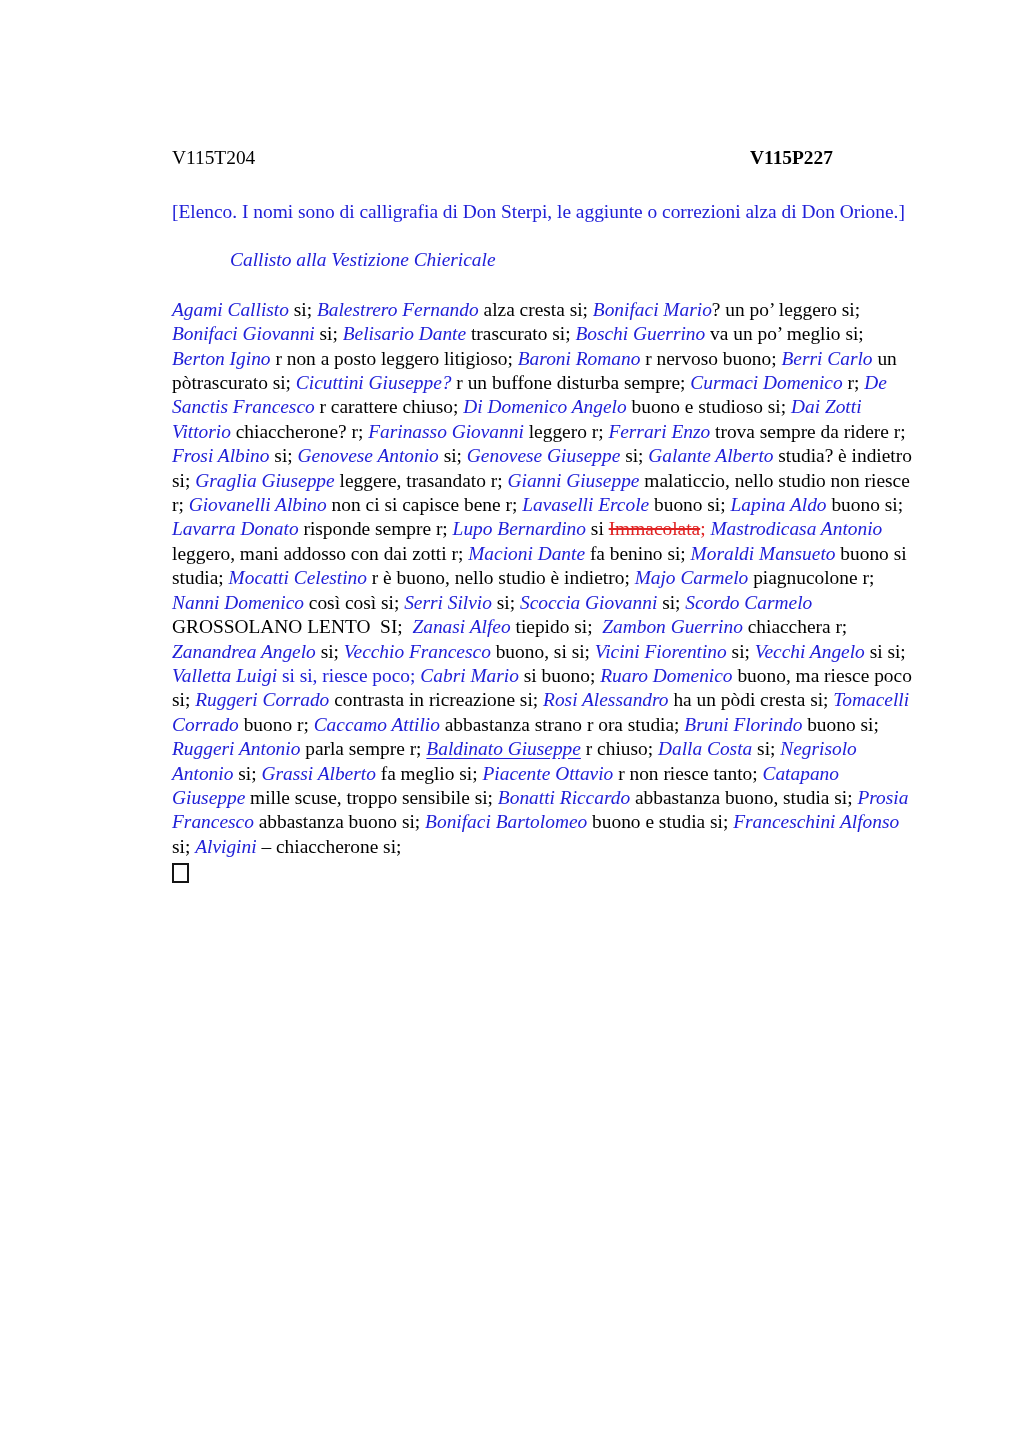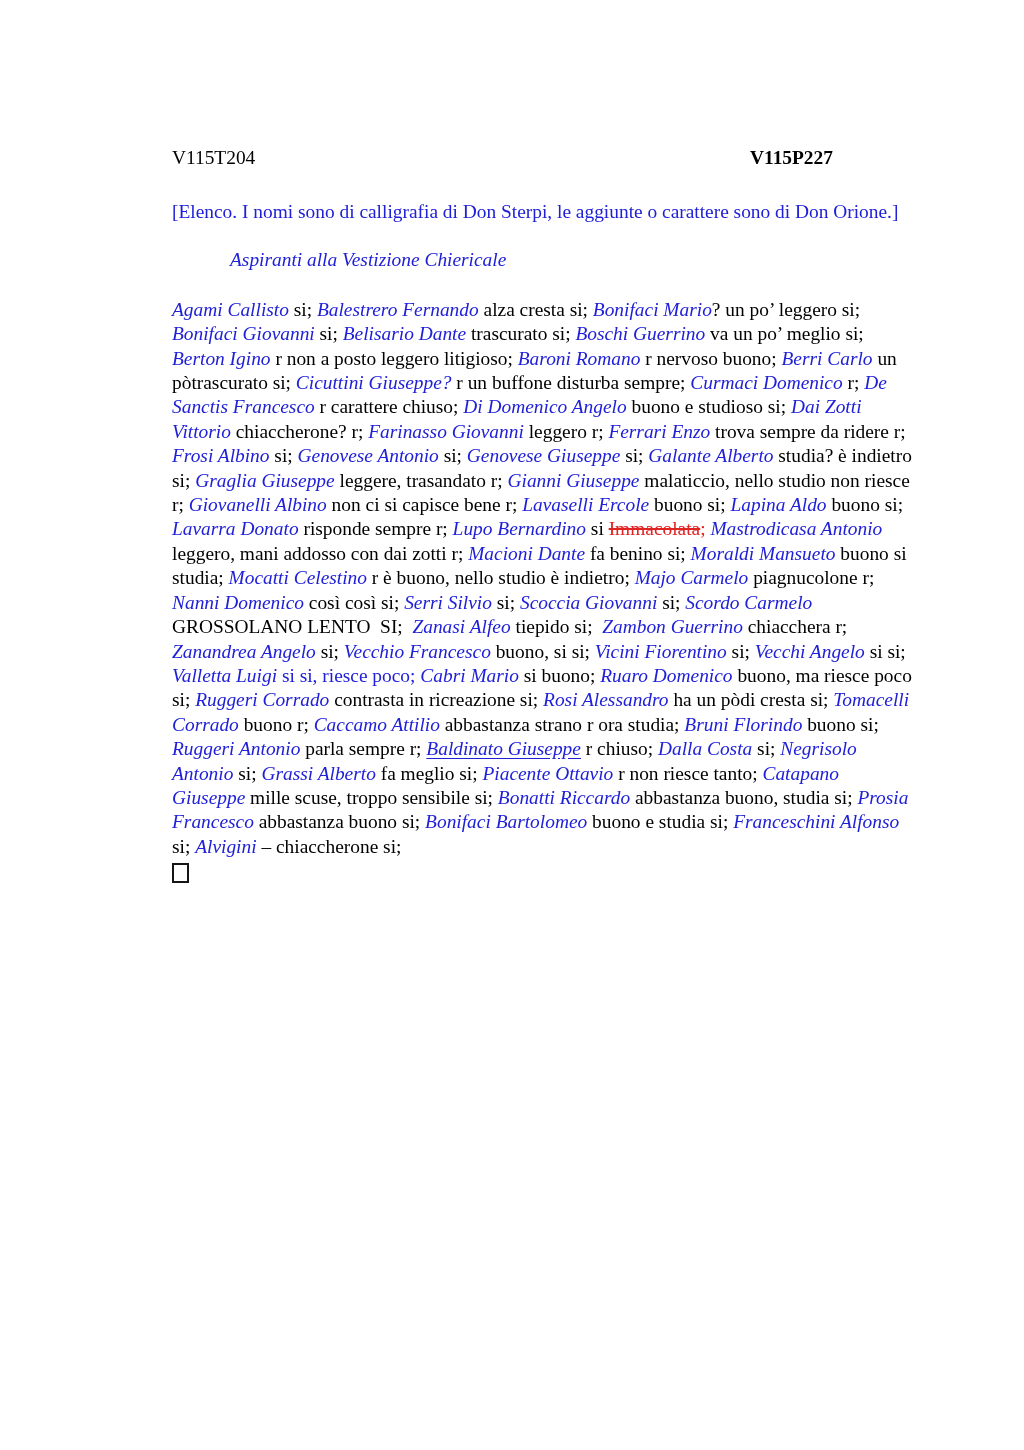--- a/index.html
+++ b/index.html
@@ -82,22 +82,22 @@
 <body>
 
 <div class="page">
   <div class="content">
 
     <div class="header-row">
       <span class="hdr-left">V115T204</span>
       <span class="hdr-right">V115P227</span>
     </div>
 
-    <p class="note">[Elenco. I nomi sono di calligrafia di Don Sterpi, le aggiunte o carattere sono di Don Orione.]</p>
+    <p class="note">[Elenco. I nomi sono di calligrafia di Don Sterpi, le aggiunte o correzioni alza di Don Orione.]</p>
 
-    <p class="list-title">Aspiranti alla Vestizione Chiericale</p>
+    <p class="list-title">Callisto alla Vestizione Chiericale</p>
 
     <p class="list"><span class="run-name">Agami Callisto</span><span class="run-plain"> si; </span><span class="run-name">Balestrero Fernando</span><span class="run-plain"> alza cresta si; </span><span class="run-name">Bonifaci Mario</span><span class="run-plain">? un po’ leggero si; </span><span class="run-name">Bonifaci Giovanni</span><span class="run-plain"> si; </span><span class="run-name">Belisario Dante</span><span class="run-plain"> trascurato si; </span><span class="run-name">Boschi Guerrino</span><span class="run-plain"> va un po’ meglio si; </span><span class="run-name">Berton Igino</span><span class="run-plain"> r non a posto leggero litigioso; </span><span class="run-name">Baroni Romano</span><span class="run-plain"> r nervoso buono; </span><span class="run-name">Berri Carlo</span><span class="run-plain"> un pòtrascurato si; </span><span class="run-name">Cicuttini Giuseppe?</span><span class="run-plain"> r un buffone disturba sempre; </span><span class="run-name">Curmaci Domenico</span><span class="run-plain"> r; </span><span class="run-name">De Sanctis Francesco</span><span class="run-plain"> r carattere chiuso; </span><span class="run-name">Di Domenico Angelo</span><span class="run-plain"> buono e studioso si; </span><span class="run-name">Dai Zotti Vittorio</span><span class="run-plain"> chiaccherone? r; </span><span class="run-name">Farinasso Giovanni</span><span class="run-plain"> leggero r; </span><span class="run-name">Ferrari Enzo</span><span class="run-plain"> trova sempre da ridere r; </span><span class="run-name">Frosi Albino</span><span class="run-plain"> si; </span><span class="run-name">Genovese Antonio</span><span class="run-plain"> si; </span><span class="run-name">Genovese Giuseppe</span><span class="run-plain"> si; </span><span class="run-name">Galante Alberto</span><span class="run-plain"> studia? è indietro si; </span><span class="run-name">Graglia Giuseppe</span><span class="run-plain"> leggere, trasandato r; </span><span class="run-name">Gianni Giuseppe</span><span class="run-plain"> malaticcio, nello studio non riesce r; </span><span class="run-name">Giovanelli Albino</span><span class="run-plain"> non ci si capisce bene r; </span><span class="run-name">Lavaselli Ercole</span><span class="run-plain"> buono si; </span><span class="run-name">Lapina Aldo</span><span class="run-plain"> buono si; </span><span class="run-name">Lavarra Donato</span><span class="run-plain"> risponde sempre r; </span><span class="run-name">Lupo Bernardino</span><span class="run-plain"> si </span><span class="run-red-strike">Immacolata</span><span class="run-red">;</span><span class="run-plain"> </span><span class="run-name">Mastrodicasa Antonio</span><span class="run-plain"> leggero, mani addosso con dai zotti r; </span><span class="run-name">Macioni Dante</span><span class="run-plain"> fa benino si; </span><span class="run-name">Moraldi Mansueto</span><span class="run-plain"> buono si studia; </span><span class="run-name">Mocatti Celestino</span><span class="run-plain"> r è buono, nello studio è indietro; </span><span class="run-name">Majo Carmelo</span><span class="run-plain"> piagnucolone r; </span><span class="run-name">Nanni Domenico</span><span class="run-plain"> così così si; </span><span class="run-name">Serri Silvio</span><span class="run-plain"> si; </span><span class="run-name">Scoccia Giovanni</span><span class="run-plain"> si; </span><span class="run-name">Scordo Carmelo</span><span class="run-plain"> GROSSOLANO LENTO  SI;  </span><span class="run-name">Zanasi Alfeo</span><span class="run-plain"> tiepido si;  </span><span class="run-name">Zambon Guerrino</span><span class="run-plain"> chiacchera r; </span><span class="run-name">Zanandrea Angelo</span><span class="run-plain"> si; </span><span class="run-name">Vecchio Francesco</span><span class="run-plain"> buono, si si; </span><span class="run-name">Vicini Fiorentino</span><span class="run-plain"> si; </span><span class="run-name">Vecchi Angelo</span><span class="run-plain"> si si; </span><span class="run-name">Valletta Luigi</span><span class="run-blue"> si si, riesce poco;</span><span class="run-plain"> </span><span class="run-name">Cabri Mario</span><span class="run-plain"> si buono; </span><span class="run-name">Ruaro Domenico</span><span class="run-plain"> buono, ma riesce poco si; </span><span class="run-name">Ruggeri Corrado</span><span class="run-plain"> contrasta in ricreazione si; </span><span class="run-name">Rosi Alessandro</span><span class="run-plain"> ha un pòdi cresta si; </span><span class="run-name">Tomacelli Corrado</span><span class="run-plain"> buono r; </span><span class="run-name">Caccamo Attilio</span><span class="run-plain"> abbastanza strano r ora studia; </span><span class="run-name">Bruni Florindo</span><span class="run-plain"> buono si; </span><span class="run-name">Ruggeri Antonio</span><span class="run-plain"> parla sempre r; </span><span class="run-name-underline">Baldinato Giuseppe</span><span class="run-plain"> r chiuso; </span><span class="run-name">Dalla Costa</span><span class="run-plain"> si; </span><span class="run-name">Negrisolo Antonio</span><span class="run-plain"> si; </span><span class="run-name">Grassi Alberto</span><span class="run-plain"> fa meglio si; </span><span class="run-name">Piacente Ottavio</span><span class="run-plain"> r non riesce tanto; </span><span class="run-name">Catapano Giuseppe</span><span class="run-plain"> mille scuse, troppo sensibile si; </span><span class="run-name">Bonatti Riccardo</span><span class="run-plain"> abbastanza buono, studia si; </span><span class="run-name">Prosia Francesco</span><span class="run-plain"> abbastanza buono si; </span><span class="run-name">Bonifaci Bartolomeo</span><span class="run-plain"> buono e studia si; </span><span class="run-name">Franceschini Alfonso</span><span class="run-plain"> si; </span><span class="run-name">Alvigini</span><span class="run-plain"> – chiaccherone si;</span></p>
 
     <div class="endmark"></div>
 
   </div>
 </div>
 
 </body></html>

